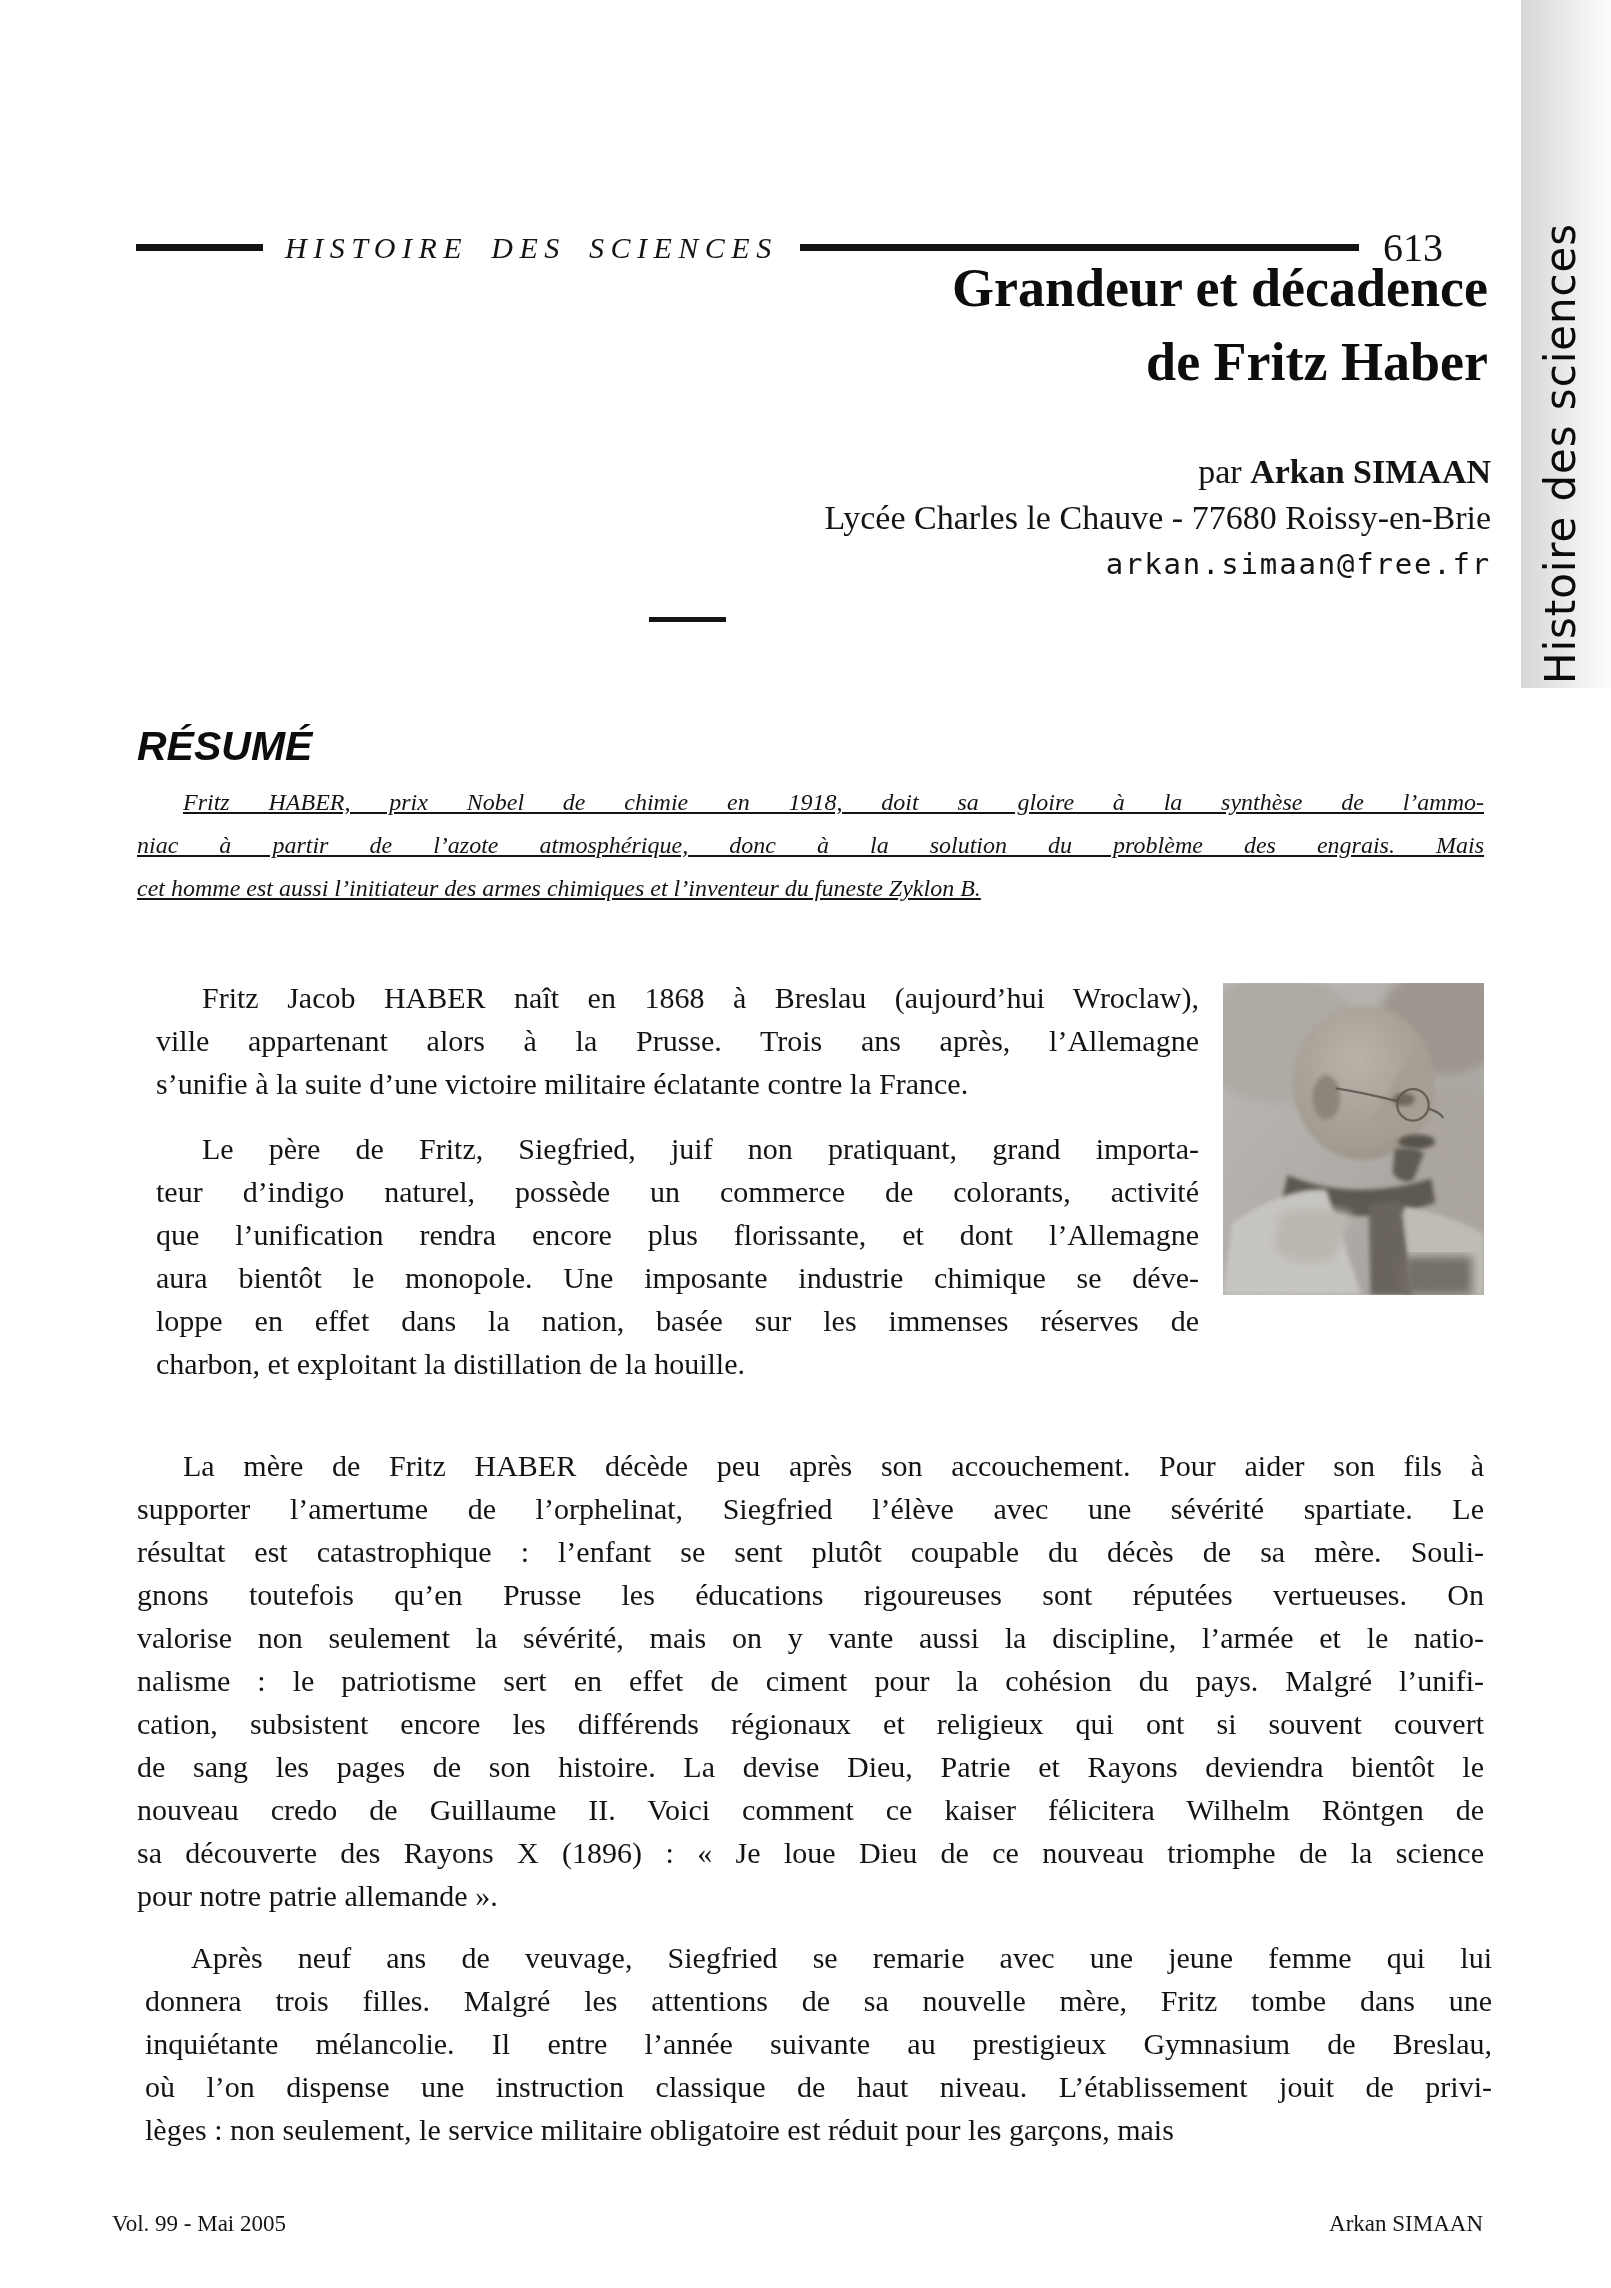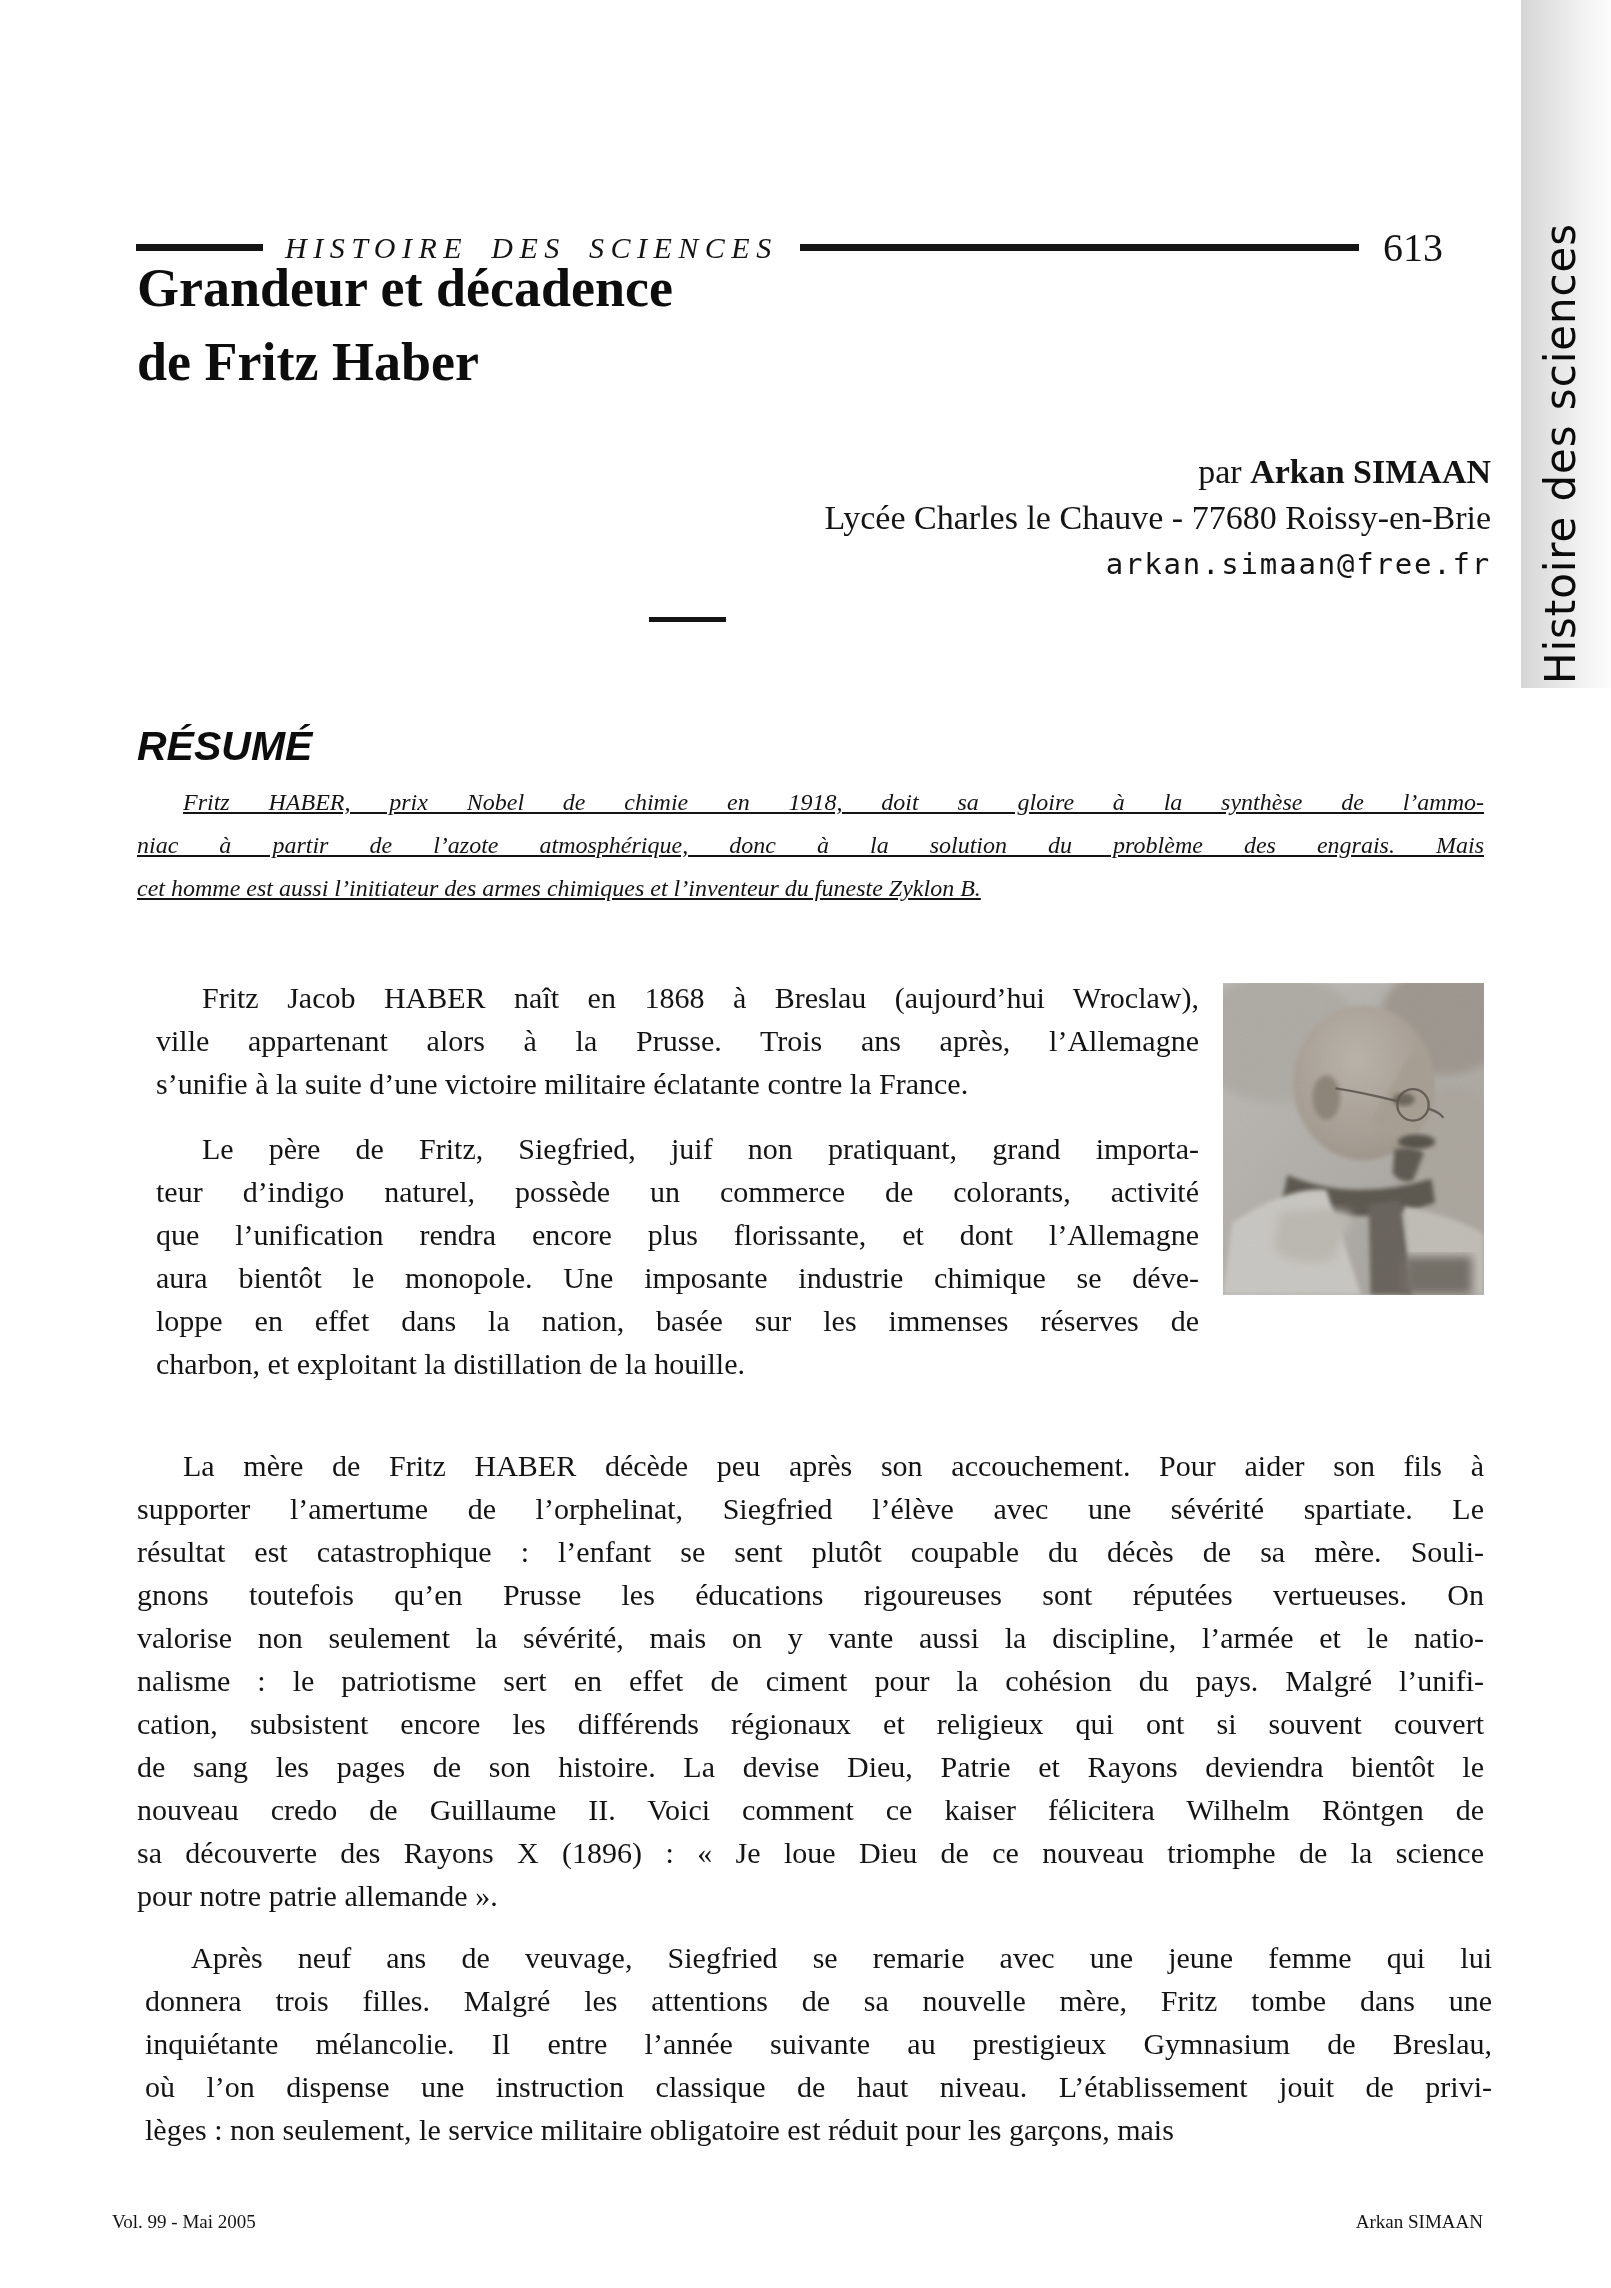--- a/index.html
+++ b/index.html
@@ -26,21 +26,21 @@
   .rule{background:#141414;height:7.4px;}
   .rule-short{width:127px;}
   .rule-long{flex:1;}
   .runhead-label{
     font-style:italic;font-size:30px;letter-spacing:6.5px;word-spacing:9.2px;
     margin:0 22px;white-space:nowrap;
   }
   .runhead-page{font-size:40px;margin-left:24px;}
   
   .title{
-    position:absolute;left:137px;top:251px;width:1351px;text-align:left;
+    position:absolute;left:137px;top:251px;width:1351px;text-align:right;
     font-weight:bold;font-size:54px;line-height:74px;color:#0d0d0d;
   }
   
   .byline{
     position:absolute;left:144px;top:449px;width:1347px;text-align:right;
     font-size:34px;line-height:46px;
   }
   .byline .author{font-weight:bold;}
   .byline .email{
     font-family:"DejaVu Sans Mono", monospace;font-size:29px;letter-spacing:1.8px;
@@ -71,21 +71,21 @@
   .media-text{width:1043px;}
   .media-text .para2{margin-top:22px;}
   .photo-wrap{width:261px;height:312px;margin-left:24px;margin-top:6.5px;flex:none;}
   .photo-wrap svg{display:block;}
   
   .para3{position:absolute;left:137px;top:1444px;width:1347px;}
   .para4{position:absolute;left:137px;top:1936px;width:1347px;margin-left:8px;}
   
   .footer{
     position:absolute;left:112px;top:2211px;width:1371px;
-    display:flex;justify-content:space-between;font-size:19px;
+    display:flex;justify-content:space-between;font-size:23px;
   }
 </style>
 </head>
 <body>
 
 <div class="sidebar-band">
   <div class="band-label">Histoire des sciences</div>
 </div>
 
 <div class="runhead">

